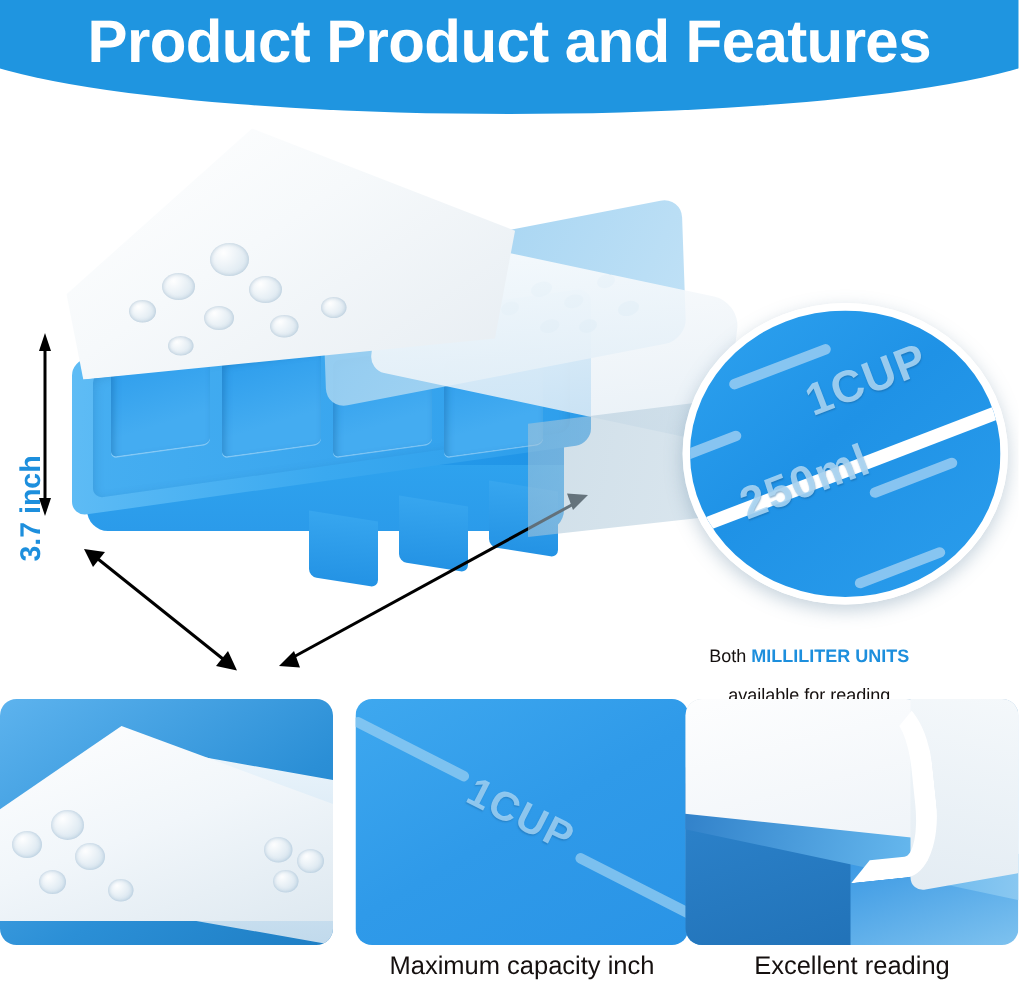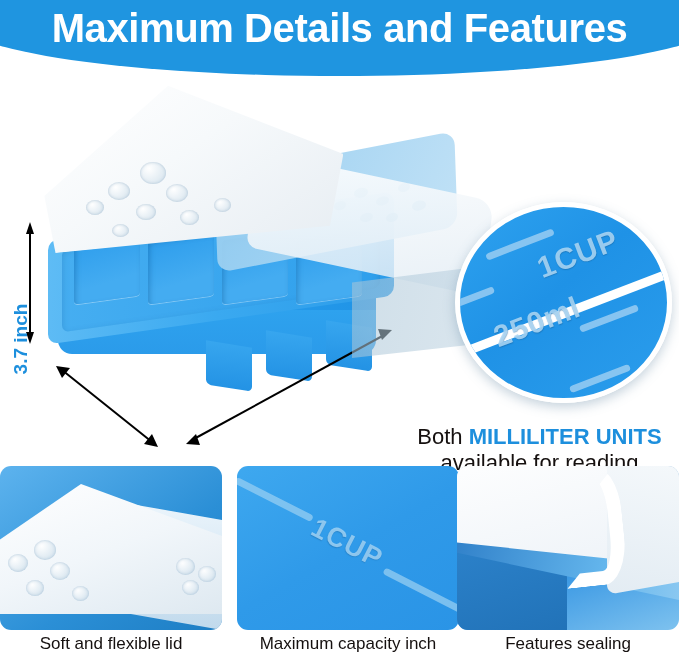--- a/index.html
+++ b/index.html
@@ -173,21 +173,21 @@
     position:absolute; height:7px; border-radius:4px;
     background:rgba(160,208,242,.8);
     transform:rotate(-21deg);
   }
 
   
   #units-caption{
     position:absolute; left:400px; top:348px; width:279px;
     text-align:center;
     color:#15100f;
-    font-size:22px;
+    font-size:12px;
     line-height:26px;
   }
   #units-caption .hl{ color:#1d8fdd; font-weight:bold; }
 
   
   #feature-panels{
     position:absolute; left:0; top:466px; width:679px; height:203px;
   }
   .panel{
     position:absolute; top:0; width:222px; height:164px;
@@ -275,21 +275,21 @@
     background:linear-gradient(150deg,#2f86cf 0%,#1f6fb4 100%);
     transform:skewY(14deg);
   }
 </style>
 </head>
 <body>
 
 <div id="header-banner">
   <div class="banner-shape"></div>
 </div>
-<div id="header-title">Maximum Details and Features</div>
+<div id="header-title">Product Product and Features</div>
 
 <div id="product-scene">
 
   <div class="tray-base"></div>
   <div class="tray-base-front"></div>
   <div class="cube-bottom cb1"></div>
   <div class="cube-bottom cb2"></div>
   <div class="cube-bottom cb3"></div>
   <div class="tray-rim"></div>
   <div class="tray-inner"></div>
@@ -388,16 +388,15 @@
 
   <div class="panel" id="panel-3">
     <div class="p3-bg"></div>
     <div class="p3-dark"></div>
     <div class="p3-blue-edge"></div>
     <div class="p3-white-top"></div>
     <div class="p3-white-right"></div>
     <div class="p3-hook"></div>
   </div>
 
-  <div class="panel-caption" id="caption-1">Soft and flexible lid</div>
   <div class="panel-caption" id="caption-2">Maximum capacity inch</div>
-  <div class="panel-caption" id="caption-3">Features sealing</div>
+  <div class="panel-caption" id="caption-3">Excellent reading</div>
 </div>
 
 </body></html>

